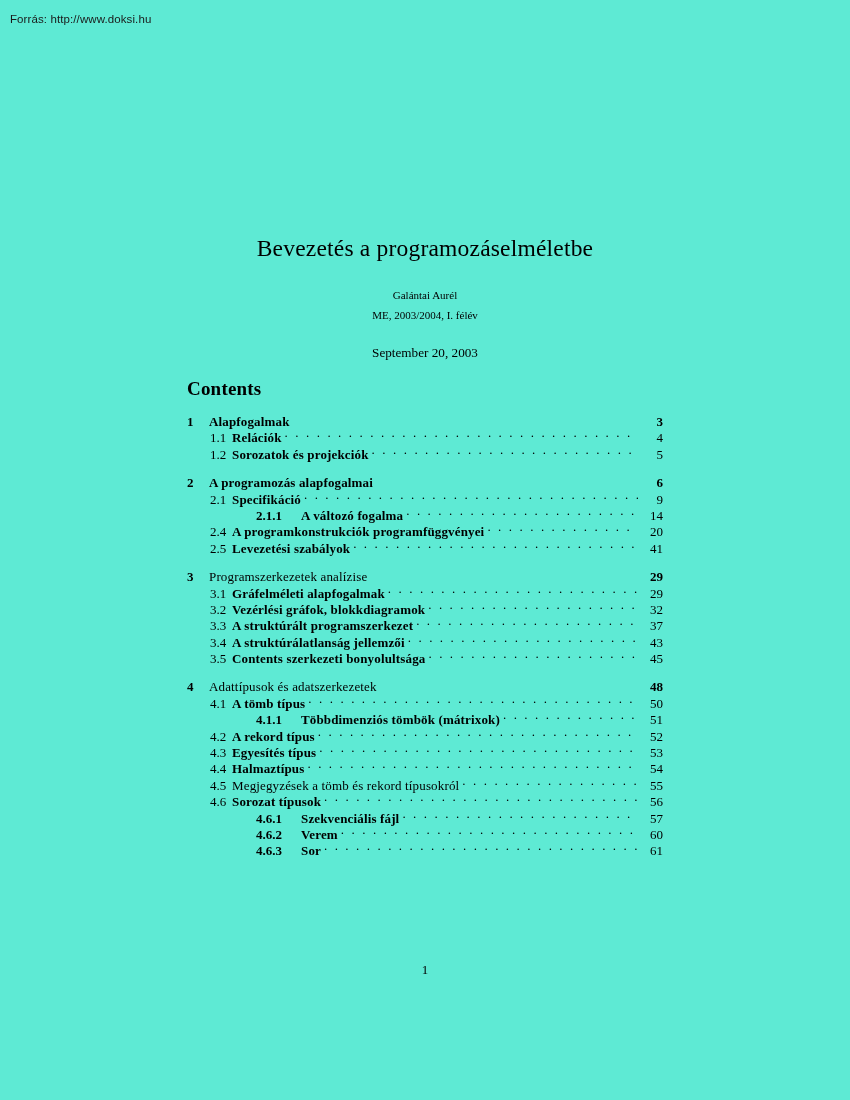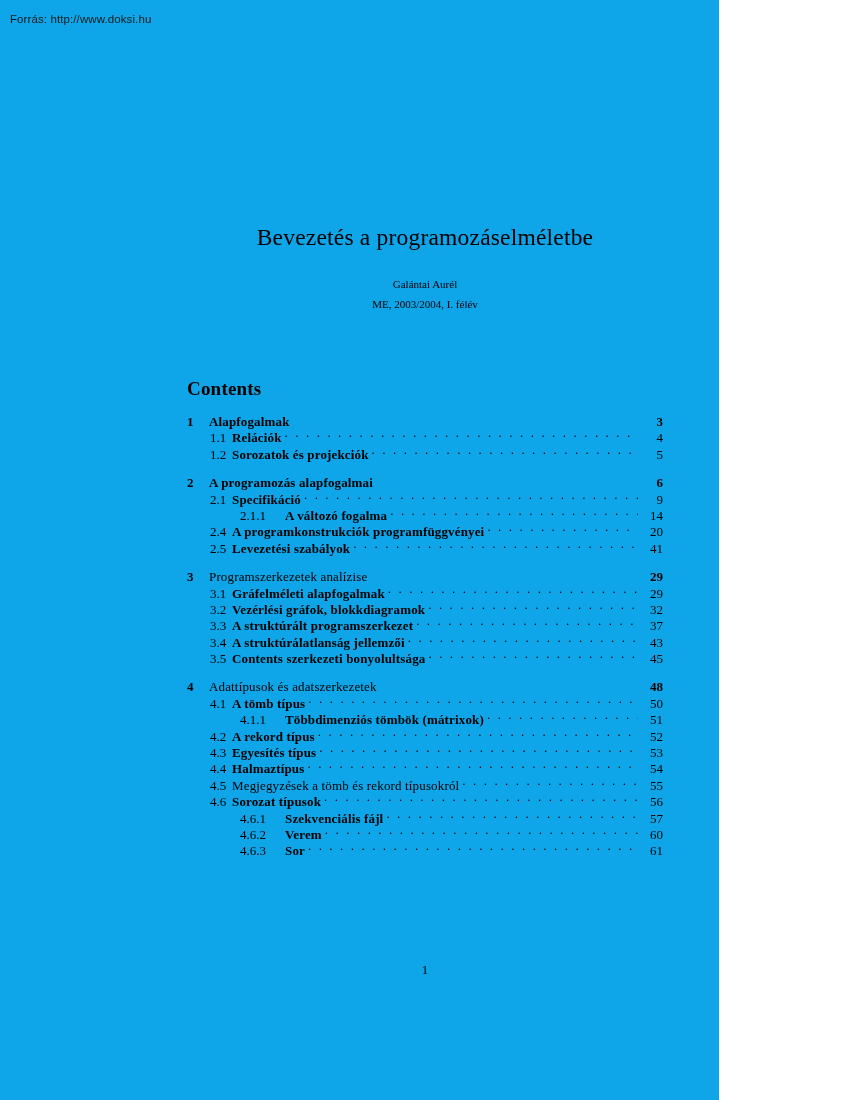--- a/index.html
+++ b/index.html
@@ -9,23 +9,23 @@
     background: #ffffff;
   }
 
   body {
     font-family: "Liberation Serif", serif;
     color: #000000;
   }
 
   .page {
     position: relative;
-    width: 719px;
+    width: 850px;
     height: 1100px;
-    background: #0ea5e9;
+    background: #5eead4;
     overflow: hidden;
   }
 
   
   .source-header {
     position: absolute;
     left: 10px;
     top: 12px;
     font-family: "Liberation Sans", sans-serif;
     font-size: 11.5px;
@@ -42,21 +42,21 @@
     top: 222px;
     width: 850px;
     text-align: center;
   }
 
   .doc-title {
     font-size: 23.5px;
     line-height: 30px;
     font-weight: normal;
     letter-spacing: 0.2px;
-    margin: 0;
+    margin: 11px;
   }
 
   .author-block {
     margin-top: 23px;
     font-size: 11px;
     line-height: 19.5px;
   }
 
   .date-block {
     margin-top: 18px;
@@ -95,21 +95,21 @@
   }
 
   
   .e-num {
     flex: 0 0 auto;
     text-align: left;
   }
 
   .lvl1 .e-num { width: 22px; font-weight: bold; }
   .lvl2 .e-num { width: 28px; margin-left: 17px; font-weight: normal; text-align: center; }
-  .lvl3 .e-num { width: 45px; margin-left: 53px; font-weight: normal; }
+  .lvl3 .e-num { width: 45px; margin-left: 69px; font-weight: bold; }
 
   
   .e-title {
     flex: 0 0 auto;
     font-weight: bold;
     letter-spacing: 0.15px;
   }
 
   .e-title.regular { font-weight: normal; }
 
@@ -161,20 +161,21 @@
 <div class="page">
 
   <div class="source-header">Forrás: http://www.doksi.hu</div>
 
   <div class="title-block">
     <h1 class="doc-title">Bevezetés a programozáselméletbe</h1>
     <div class="author-block">
       <div>Galántai Aurél</div>
       <div>ME, 2003/2004, I. félév</div>
     </div>
+    <div class="date-block">September 20, 2003</div>
   </div>
 
   <div class="contents-heading">Contents</div>
 
   <div class="toc">
       <div class="toc-entry lvl1">
         <span class="e-num">1</span>
         <span class="e-title">Alapfogalmak</span>
         <span class="e-dots none"></span>
         <span class="e-page">3</span>

